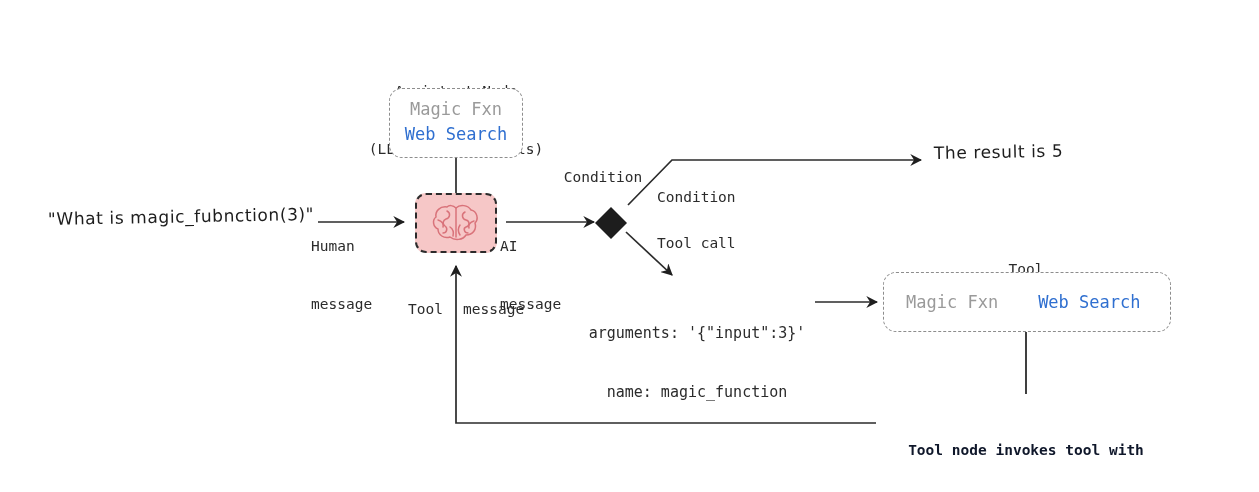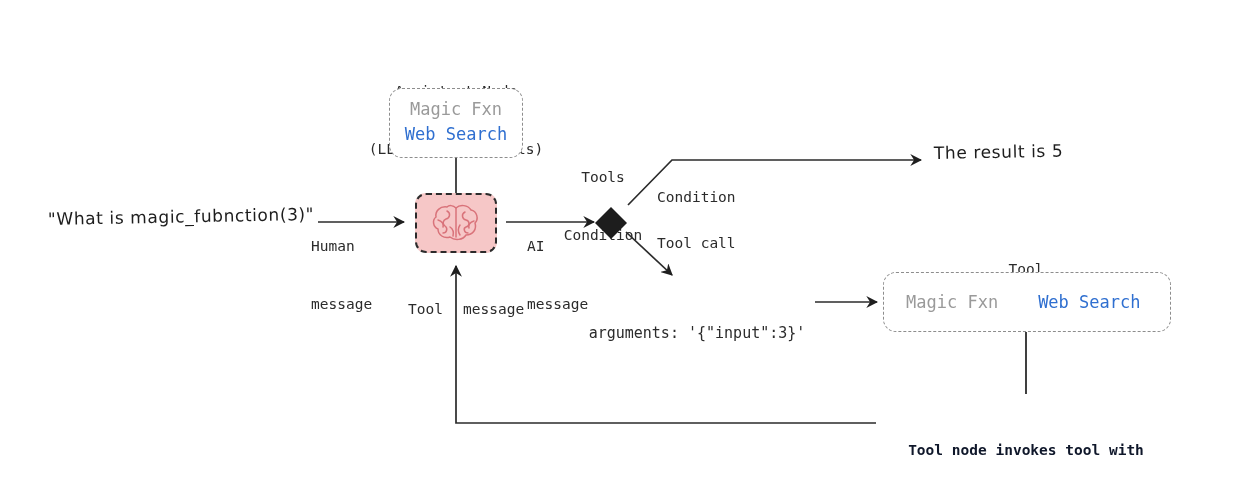--- a/index.html
+++ b/index.html
@@ -127,44 +127,44 @@
     </svg>
   </div>
 
   <div class="abs hand" style="left:48px; top:209px;">"What is magic_fubnction(3)"</div>
 
   <div class="abs mono edge-label" style="left:311px; top:199px; width:100px;">
     <span class="top">Human</span>
     <span class="bot">message</span>
   </div>
 
-  <div class="abs mono edge-label" style="left:527px; top:199px; width:100px;">
+  <div class="abs mono edge-label" style="left:500px; top:199px; width:100px;">
     <span class="top">AI</span>
     <span class="bot">message</span>
   </div>
 
   <div class="abs mono lbl" style="left:408px; top:300px;">Tool</div>
   <div class="abs mono lbl" style="left:463px; top:300px;">message</div>
 
   <div class="abs mono caption" style="left:530px; top:130px; width:146px;">
-    <div>Tools</div>
     <div>Condition</div>
   </div>
 
   <div class="abs" style="left:593px; top:205px;">
     <svg width="36" height="36" viewBox="0 0 36 36">
       <path d="M18 2 L34 18 L18 34 L2 18 Z" fill="#1d1d1d" rx="3"></path>
     </svg>
   </div>
 
   <div class="abs mono lbl" style="left:657px; top:188px;">Condition</div>
   <div class="abs mono lbl" style="left:657px; top:234px;">Tool call</div>
 
   <div class="abs mono code" style="left:581px; top:284px; width:232px; text-align:center;">
     <div>arguments: '{"input":3}'</div>
+    <div>name: magic_function</div>
   </div>
 
   <div class="abs mono caption" style="left:966px; top:222px; width:120px;">
     <div>Tool</div>
     <div>Node</div>
   </div>
 
   <div class="abs tools-box inline" style="left:883px; top:272px; width:288px; height:60px;">
     <div class="mono tool-magic">Magic Fxn</div>
     <div class="mono tool-web">Web Search</div>

